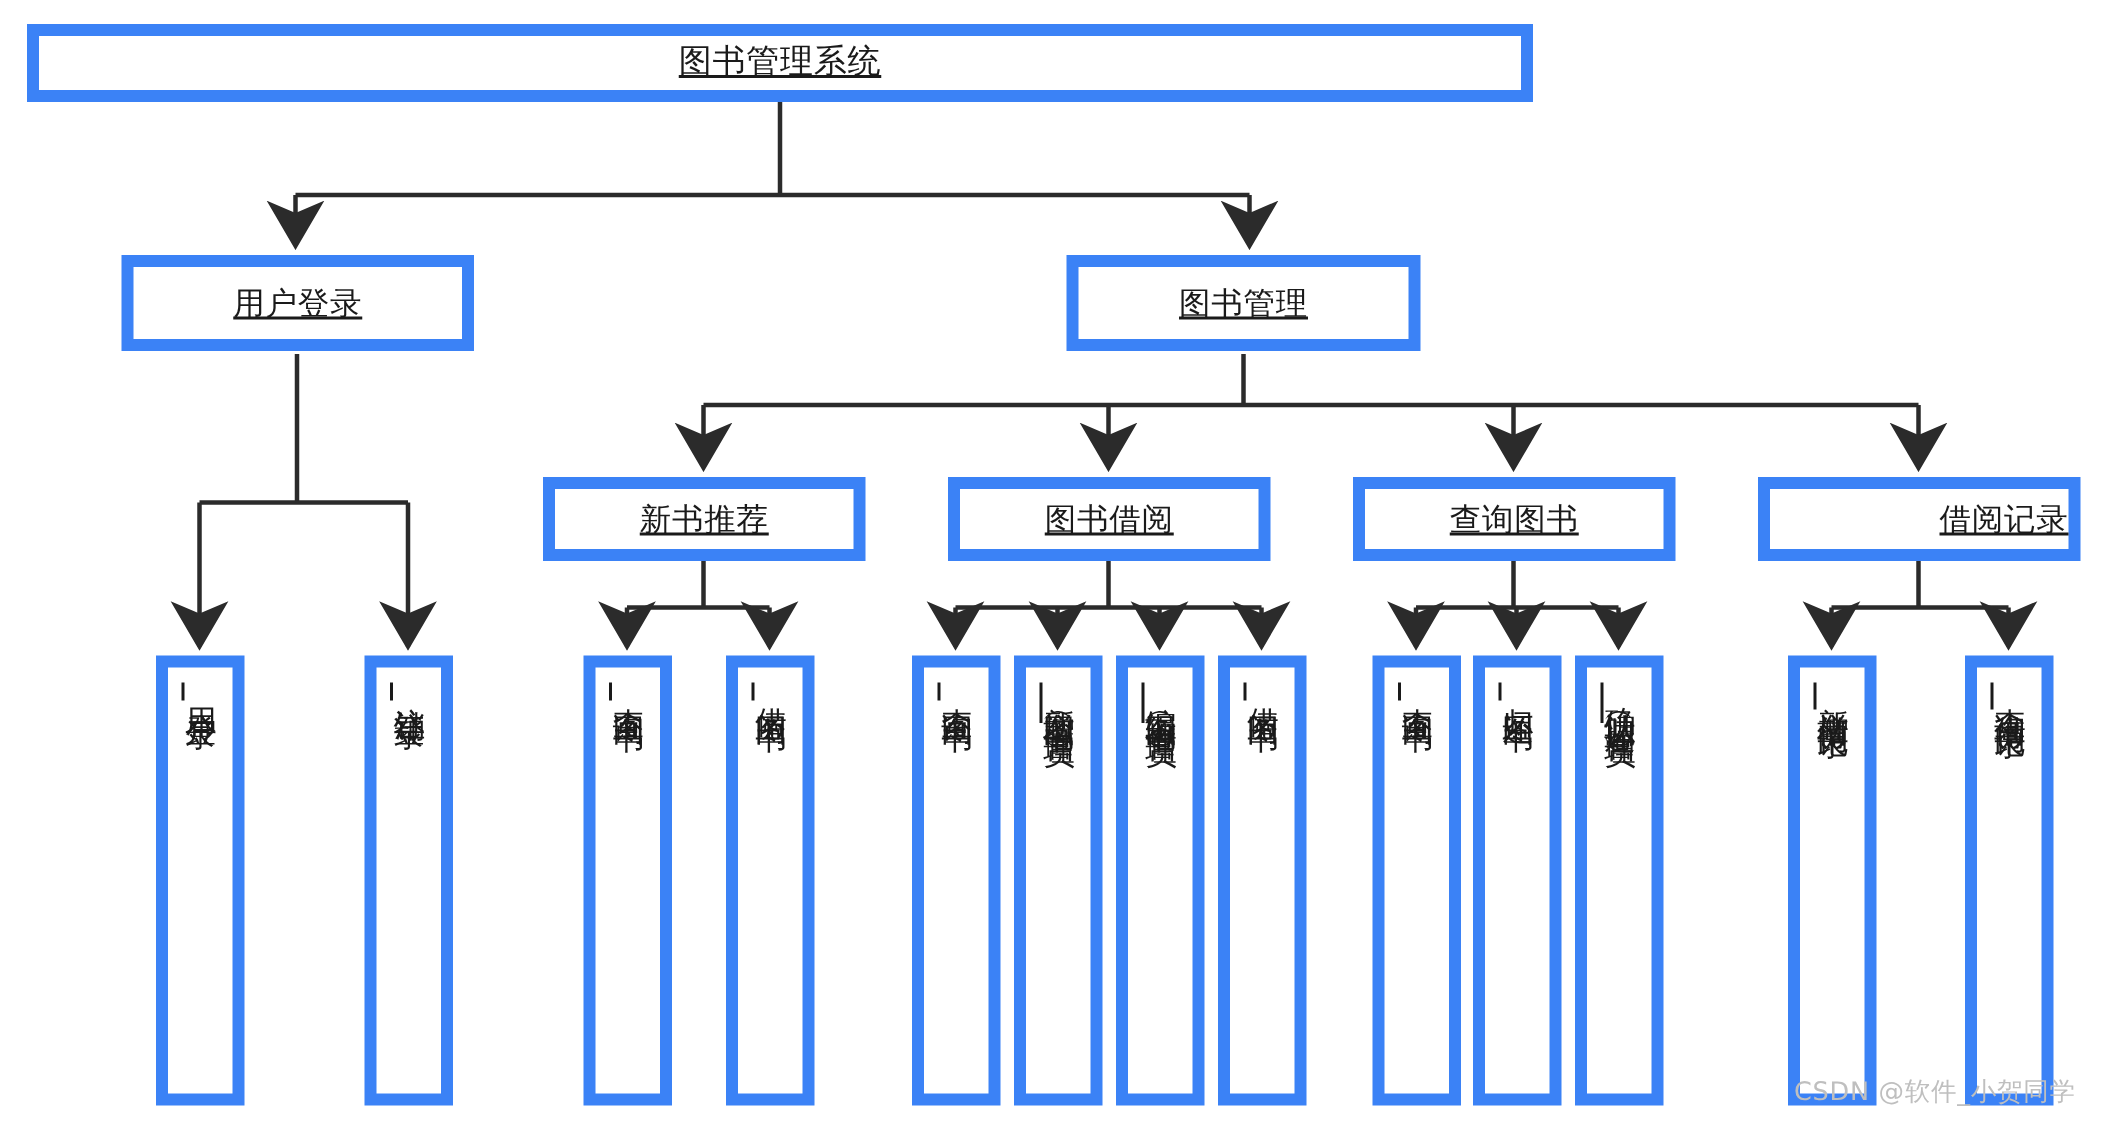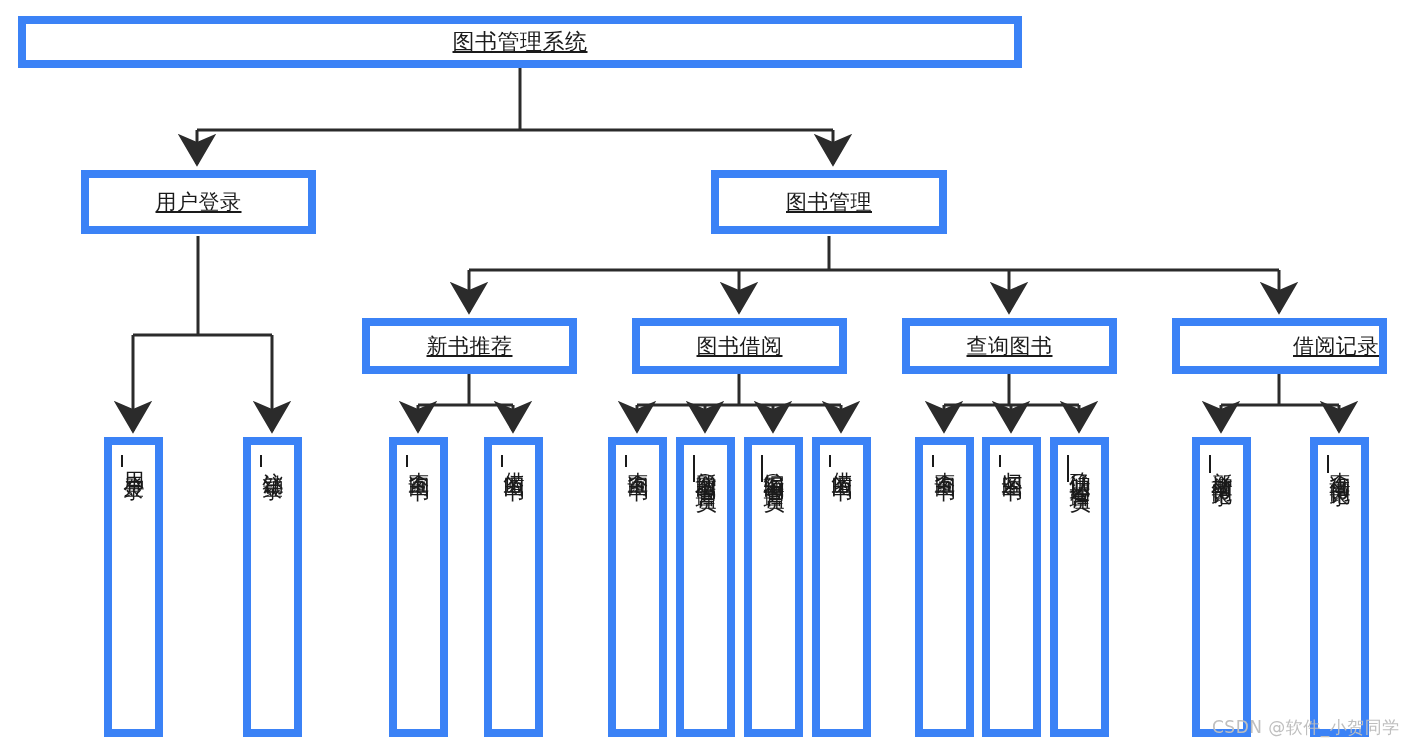--- a/index.html
+++ b/index.html
@@ -63,21 +63,20 @@
     line-height: 1.0;
     letter-spacing: 3px;
     white-space: nowrap;
   }
   .watermark {
     position: absolute;
     color: #bfbfbf;
     font-size: 17px;
     white-space: nowrap;
     letter-spacing: 0.5px;
-    margin-left: 16px;
   }
 </style>
 </head>
 <body>
 
 <div id="canvas">
 
   <svg id="edges" viewBox="0 0 1405 747" xmlns="http://www.w3.org/2000/svg">
     <defs>
       <marker id="arrow" viewBox="0 0 12 14" refX="11" refY="7" markerWidth="11" markerHeight="13" orient="auto-start-reverse">

